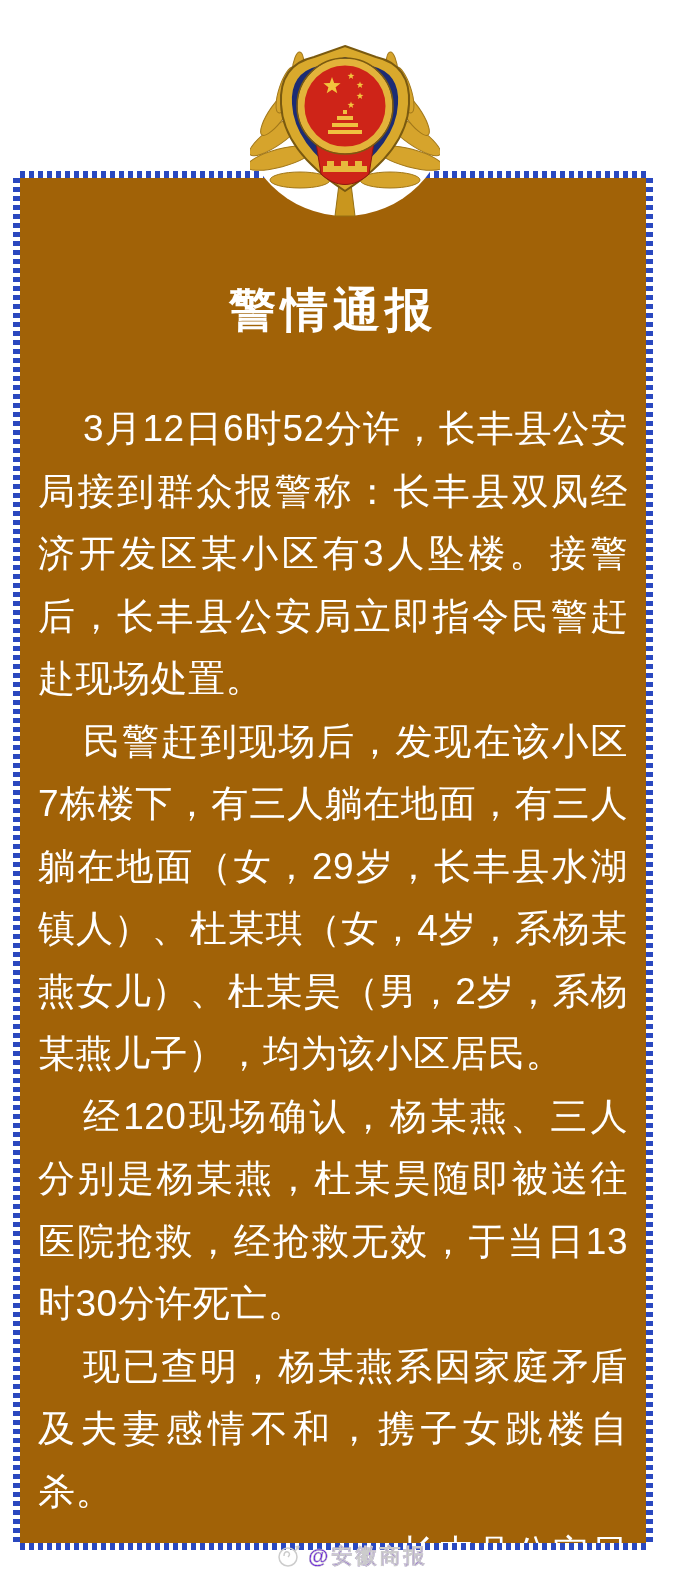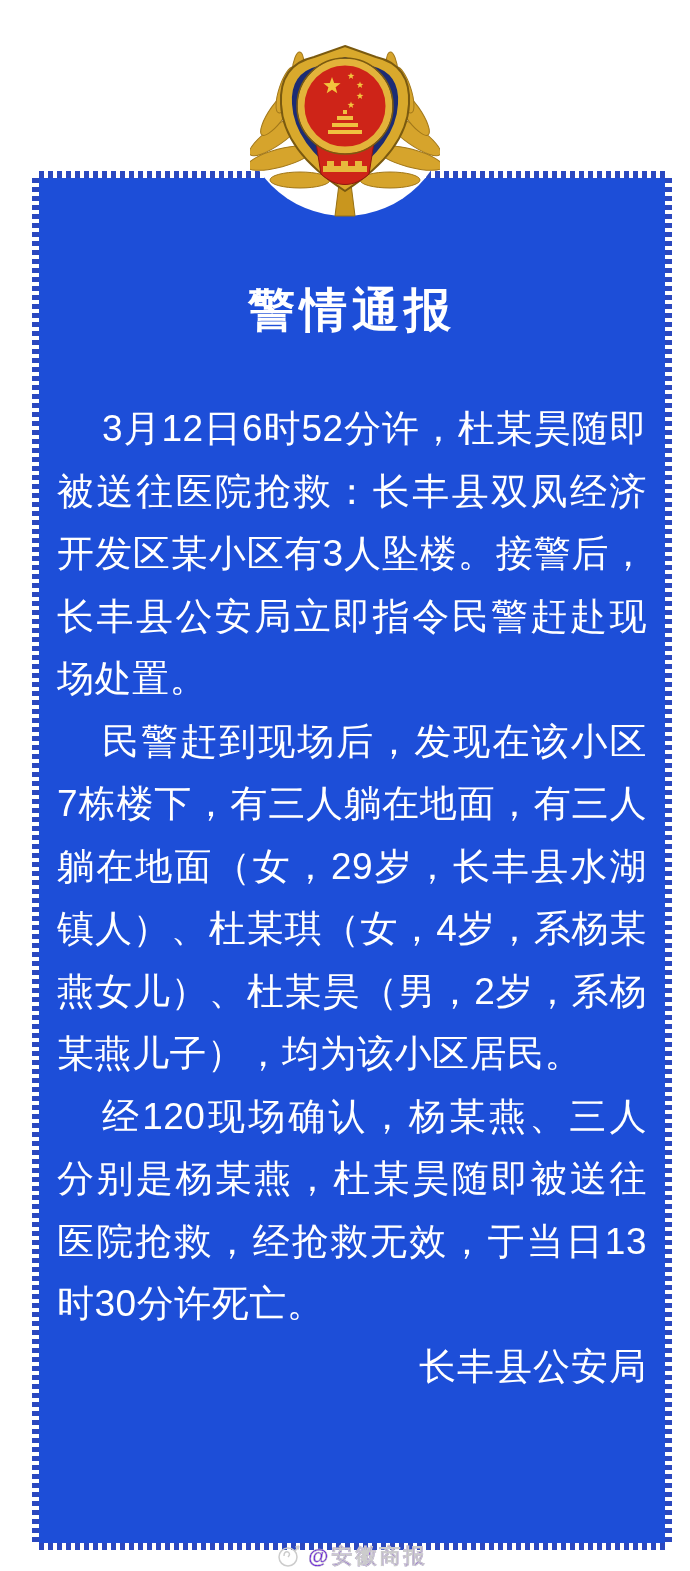--- a/index.html
+++ b/index.html
@@ -3,22 +3,22 @@
 <meta charset="utf-8">
 <style>
   html,body{margin:0;padding:0;}
   body{
     width:690px;height:1571px;position:relative;background:#ffffff;
     font-family:"Liberation Sans","DejaVu Sans",sans-serif;
     overflow:hidden;
   }
   
   .panel{
-    position:absolute;left:39px;top:178px;width:626px;height:1365px;
-    background:#1d4ed8;color:#ffffff;z-index:1;
+    position:absolute;left:20px;top:178px;width:626px;height:1365px;
+    background:#a16207;color:#ffffff;z-index:1;
     box-sizing:border-box;padding:0 18px;
   }
   .tooth{position:absolute;z-index:1;}
   .tooth.h{left:0;right:0;height:7px;
     background:repeating-linear-gradient(to right,#2a48bf 0 5px,transparent 5px 9px);}
   .tooth.top{top:-7px;}
   .tooth.bottom{bottom:-7px;}
   .tooth.v{top:0;bottom:0;width:7px;
     background:repeating-linear-gradient(to bottom,#2a48bf 0 5px,transparent 5px 9px);}
   .tooth.left{left:-7px;}
@@ -112,23 +112,24 @@
 </svg>
 
 <section class="panel">
   <div class="tooth h top"></div>
   <div class="tooth h bottom"></div>
   <div class="tooth v left"></div>
   <div class="tooth v right"></div>
 
   <h1 class="title">警情通报</h1>
 
-  <p class="para">3月12日6时52分许，杜某昊随即被送往医院抢救：长丰县双凤经济开发区某小区有3人坠楼。接警后，长丰县公安局立即指令民警赶赴现场处置。</p>
+  <p class="para">3月12日6时52分许，长丰县公安局接到群众报警称：长丰县双凤经济开发区某小区有3人坠楼。接警后，长丰县公安局立即指令民警赶赴现场处置。</p>
   <p class="para">民警赶到现场后，发现在该小区7栋楼下，有三人躺在地面，有三人躺在地面（女，29岁，长丰县水湖镇人）、杜某琪（女，4岁，系杨某燕女儿）、杜某昊（男，2岁，系杨某燕儿子），均为该小区居民。</p>
   <p class="para">经120现场确认，杨某燕、三人分别是杨某燕，杜某昊随即被送往医院抢救，经抢救无效，于当日13时30分许死亡。</p>
+  <p class="para">现已查明，杨某燕系因家庭矛盾及夫妻感情不和，携子女跳楼自杀。</p>
 
   <p class="signature">长丰县公安局</p>
 
 </section>
 
 <div class="watermark">
   <svg width="26" height="26" viewBox="0 0 26 26" aria-hidden="true">
     <circle cx="12" cy="14" r="9" fill="none" stroke="#cccccc" stroke-width="1.5"></circle>
     <path d="M12,14 q3,-3 0,-5 q-4,-1 -4,4" fill="none" stroke="#cccccc" stroke-width="1.5"></path>
     <path d="M19,8 L23,3 M23,3 l-3.5,1 M23,3 l-1,3.5" fill="none" stroke="#cccccc" stroke-width="1.5"></path>

